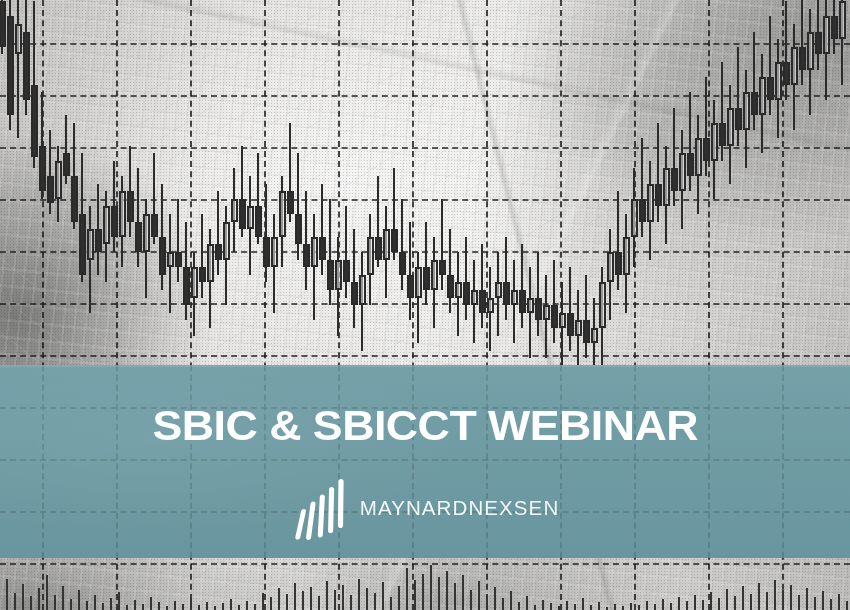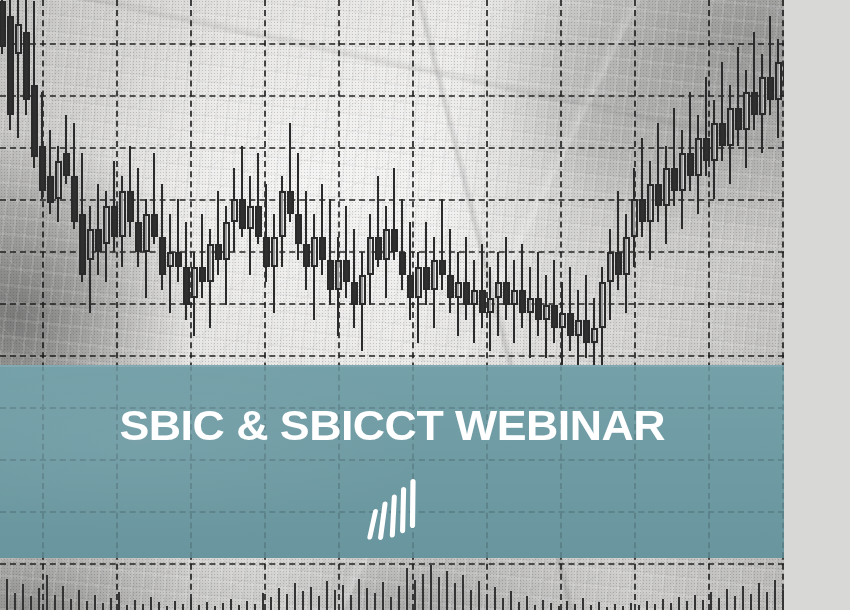--- a/index.html
+++ b/index.html
@@ -5,21 +5,21 @@
   * { margin:0; padding:0; box-sizing:border-box; }
   html,body { width:850px; height:610px; overflow:hidden; }
   body {
     font-family:"Liberation Sans", sans-serif;
     background:#d8d8d6;
     position:relative;
   }
 
   #stage {
     position:absolute; inset:0;
-    width:784px; height:610px;
+    width:850px; height:610px;
     overflow:hidden;
   }
 
   
   .paper {
     position:absolute; inset:0;
     background:#e2e1df;
   }
   
   .paper-tone-a {
@@ -750,17 +750,18 @@
       <div class="logo">
         <svg class="logo-mark" viewBox="0 0 58 62">
           <g fill="#ffffff">
             <path d="M50.0 1.0 c1.6 0 2.6 1.0 2.6 2.4 l-0.5 44.0 c-0.02 1.5 -1.2 2.6 -2.6 2.6 c-1.5 0 -2.6 -1.1 -2.6 -2.6 l0.5 -44.0 C47.4 2.0 48.5 1.0 50.0 1.0 z"></path>
             <path d="M40.6 9.0 c1.6 0 2.6 1.0 2.55 2.45 l-1.0 41.2 c-0.04 1.5 -1.2 2.55 -2.6 2.55 c-1.5 0 -2.55 -1.1 -2.5 -2.6 l1.0 -41.1 C38.1 10.0 39.1 9.0 40.6 9.0 z"></path>
             <path d="M31.4 16.6 c1.55 0 2.55 1.05 2.45 2.5 l-2.0 38.0 c-0.08 1.5 -1.25 2.5 -2.65 2.5 c-1.5 0 -2.5 -1.1 -2.4 -2.6 l2.0 -37.9 C28.9 17.6 29.9 16.6 31.4 16.6 z"></path>
             <path d="M22.2 23.6 c1.55 0 2.5 1.1 2.3 2.55 l-4.4 33.3 c-0.2 1.45 -1.4 2.45 -2.8 2.45 c-1.5 0 -2.4 -1.15 -2.2 -2.6 l4.4 -33.2 C19.7 24.6 20.7 23.6 22.2 23.6 z"></path>
             <path d="M12.8 31.0 c1.5 0 2.4 1.15 2.1 2.6 l-5.6 25.6 c-0.3 1.4 -1.55 2.4 -2.95 2.4 c-1.45 0 -2.25 -1.2 -1.95 -2.65 l5.6 -25.5 C10.3 32.0 11.35 31.0 12.8 31.0 z"></path>
           </g>
         </svg>
+        <div class="logo-word">MAYNARDNEXSEN</div>
       </div>
     </div>
   </div>
 
 </div>
 
 </body></html>

